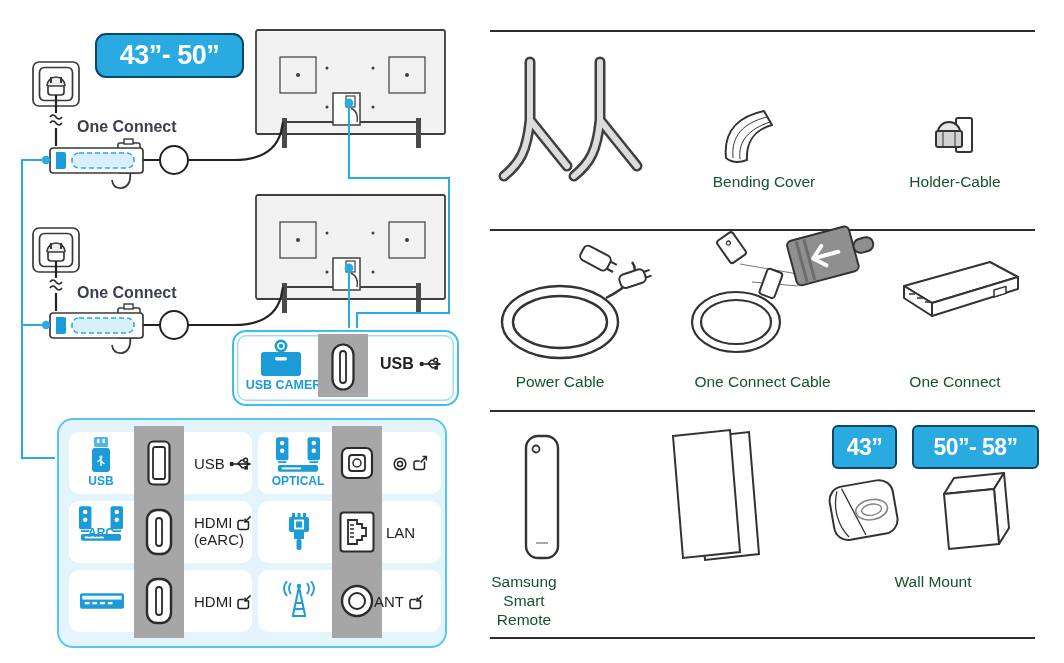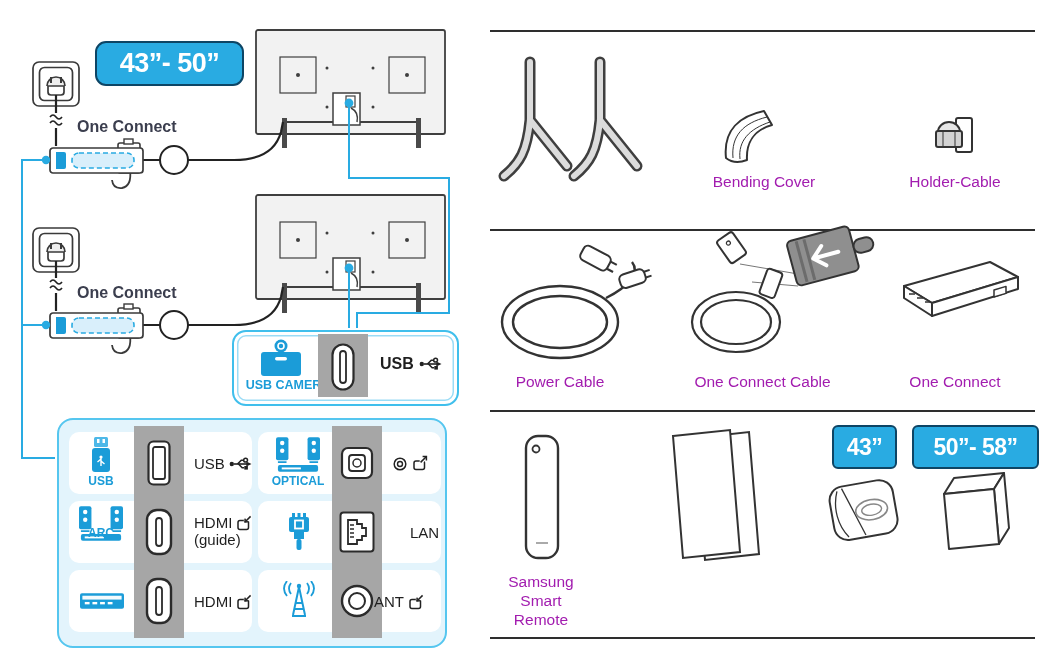--- a/index.html
+++ b/index.html
@@ -3,24 +3,24 @@
 <meta charset="utf-8">
 <style>
   html,body{margin:0;padding:0;background:#fff;}
   .stage{position:relative;width:1064px;height:663px;background:#fff;overflow:hidden;
          font-family:"Liberation Sans",sans-serif;}
   .stage svg.art{position:absolute;left:0;top:0;}
   .abs{position:absolute;}
   .badge{position:absolute;display:flex;align-items:center;justify-content:center;
          background:#29abe2;border:2.5px solid #0d4565;border-radius:11px;color:#fff;
          font-weight:bold;letter-spacing:-.5px;}
-  .badge-lg{font-size:27px;margin-top:8px;}
+  .badge-lg{font-size:27px;}
   .badge-sm{font-size:23px;border-radius:6px;}
   .oclabel{position:absolute;font-size:16px;font-weight:600;color:#3b3e4e;}
-  .acclabel{position:absolute;font-size:15.5px;font-weight:500;color:#a21caf;
+  .acclabel{position:absolute;font-size:15.5px;font-weight:500;color:#14532d;
             text-align:center;line-height:1.24;}
   
   .usbcam{position:absolute;left:232px;top:330px;width:223px;height:72px;background:#fff;
           border:2.5px solid #40bfec;border-radius:14px;
           box-shadow:inset 0 0 0 3px #fff, inset 0 0 0 4.5px #9bdcf6;}
   .usbcam .cam-label{position:absolute;left:2px;top:46px;width:104px;text-align:center;
           font-size:12.5px;font-weight:bold;color:#1b9cd8;}
   .usbcam .strip{position:absolute;left:84px;top:2px;width:50px;height:63px;background:#a6a6a6;}
   .usbcam .usb-label{position:absolute;left:146px;top:23px;display:flex;align-items:center;gap:5px;
           font-size:16px;font-weight:600;color:#1f1f1f;}
@@ -401,23 +401,23 @@
     <div class="plabel2" style="left:135px;top:94px">
       <div class="row">
         <span>HDMI</span>
         <svg width="16" height="16" viewBox="0 0 16 16">
           <rect x="2" y="5.5" width="10.5" height="9" rx="2" fill="none" stroke="#222" stroke-width="1.5"></rect>
           <path d="M14.6,1.4 L9,7" stroke="#fff" stroke-width="4" fill="none"></path>
           <path d="M14.6,1.4 L9,7" stroke="#222" stroke-width="1.5" fill="none"></path>
           <path d="M12.4,6.8 L9,7 L9.2,3.6" fill="none" stroke="#222" stroke-width="1.5"></path>
         </svg>
       </div>
-      <div class="sub">(guide)</div>
-    </div>
-    <div class="plabel" style="left:351px;top:104px">
+      <div class="sub">(eARC)</div>
+    </div>
+    <div class="plabel" style="left:327px;top:104px">
       <span>LAN</span>
     </div>
     <div class="plabel" style="left:135px;top:173px">
       <span>HDMI</span>
       <svg width="16" height="16" viewBox="0 0 16 16">
         <rect x="2" y="5.5" width="10.5" height="9" rx="2" fill="none" stroke="#222" stroke-width="1.5"></rect>
         <path d="M14.6,1.4 L9,7" stroke="#fff" stroke-width="4" fill="none"></path>
         <path d="M14.6,1.4 L9,7" stroke="#222" stroke-width="1.5" fill="none"></path>
         <path d="M12.4,6.8 L9,7 L9.2,3.6" fill="none" stroke="#222" stroke-width="1.5"></path>
       </svg>
@@ -431,18 +431,19 @@
         <path d="M12.4,6.8 L9,7 L9.2,3.6" fill="none" stroke="#222" stroke-width="1.5"></path>
       </svg>
     </div>
   </div>
 
   <div class="acclabel" style="left:689px;top:172px;width:150px">Bending Cover</div>
   <div class="acclabel" style="left:880px;top:172px;width:150px">Holder-Cable</div>
   <div class="acclabel" style="left:672px;top:372px;width:181px">One Connect Cable</div>
   <div class="acclabel" style="left:485px;top:372px;width:150px">Power Cable</div>
   <div class="acclabel" style="left:880px;top:372px;width:150px">One Connect</div>
-  <div class="acclabel" style="left:497px;top:572px;width:88px">Samsung Smart Remote</div>
+  <div class="acclabel" style="left:480px;top:572px;width:88px">Samsung Smart Remote</div>
+  <div class="acclabel" style="left:858px;top:572px;width:150px">Wall Mount</div>
 
   <div class="badge badge-sm" style="left:832px;top:425px;width:61px;height:40px">43”</div>
   <div class="badge badge-sm" style="left:912px;top:425px;width:123px;height:40px">50”- 58”</div>
 
 </div>
 
 </body></html>

